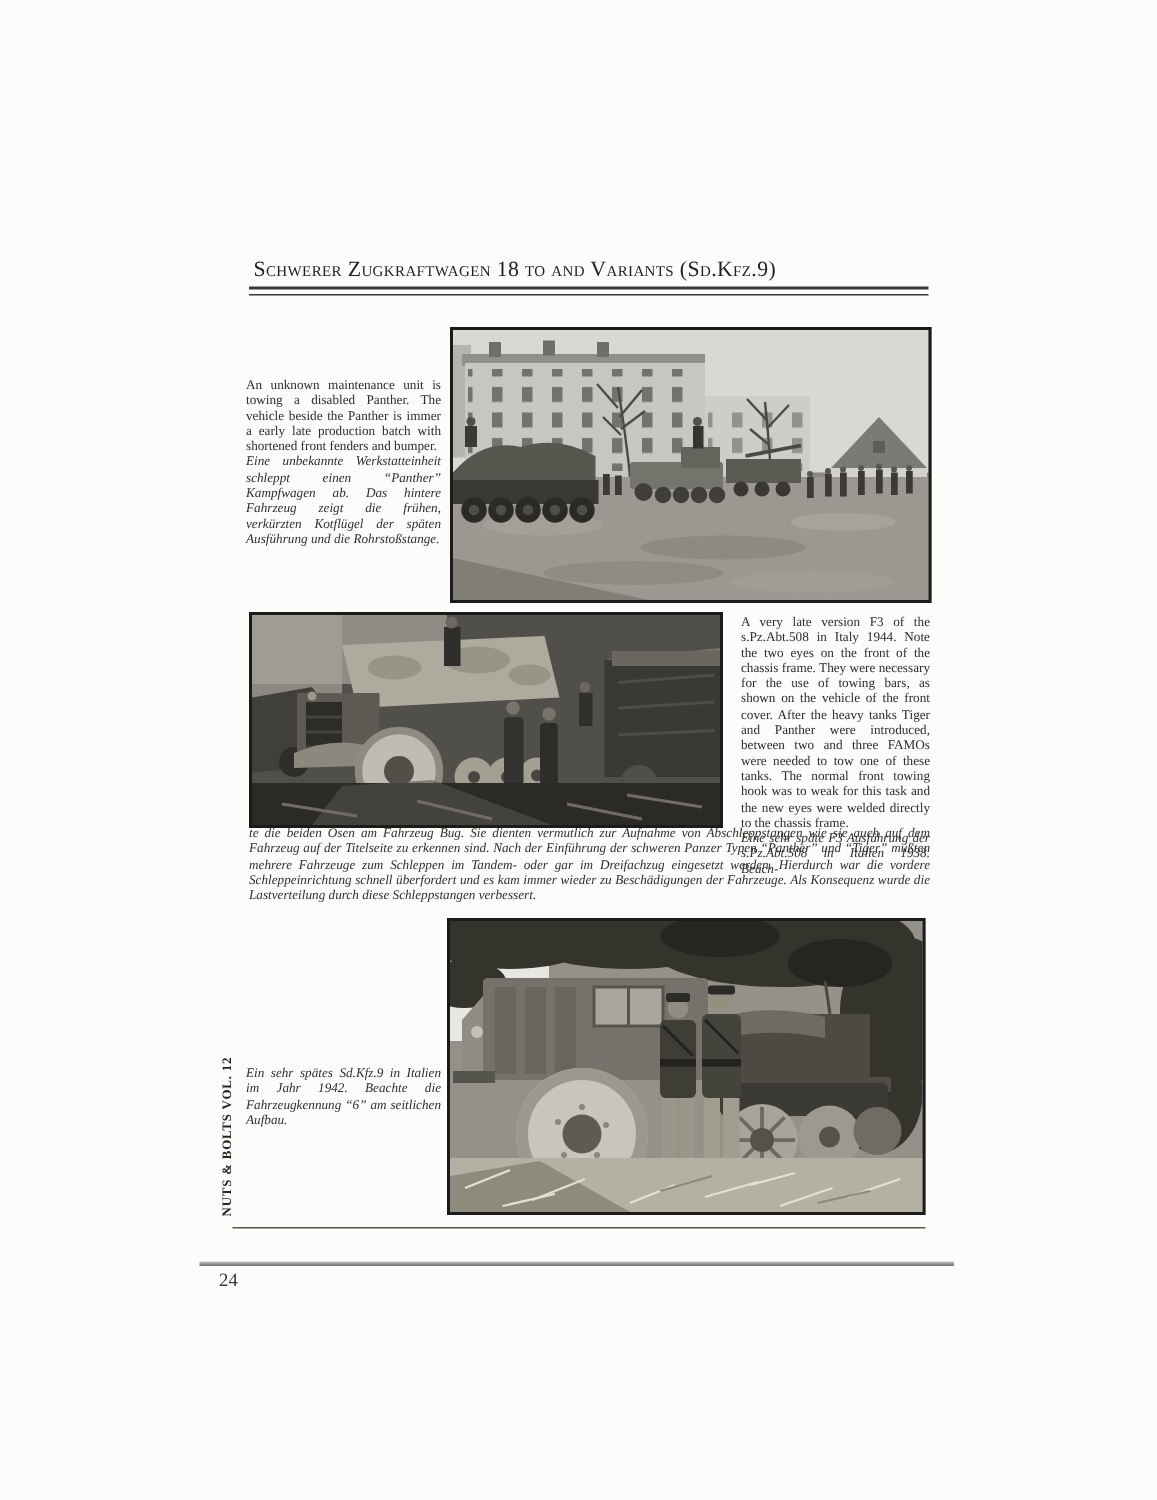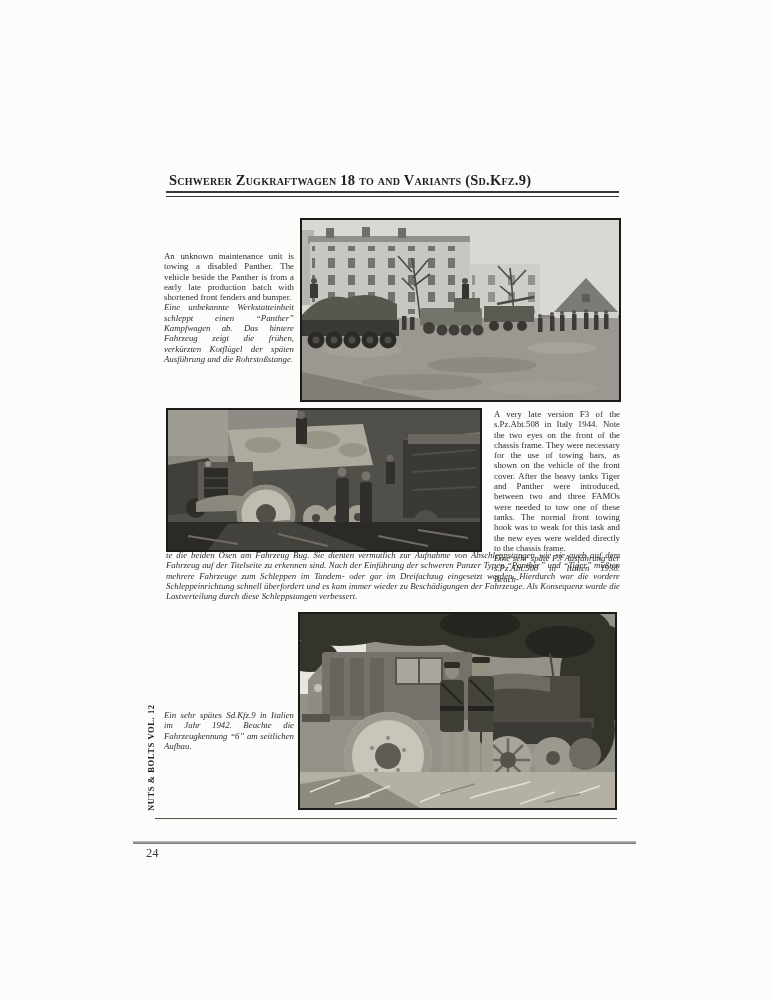--- a/index.html
+++ b/index.html
@@ -1,20 +1,20 @@
 <!DOCTYPE html>
 <html><head>
 <meta charset="utf-8">
 <style>
   html,body{margin:0;padding:0;background:#ffffff;}
   .page{position:relative;width:771px;height:1000px;background:#fcfcfb;
         font-family:"Liberation Serif","DejaVu Serif",serif;color:#2a2927;overflow:hidden;}
 
   .header-title{position:absolute;left:169px;top:172px;width:460px;
-        font-weight:bold;font-variant:small-caps;font-size:14.5px;letter-spacing:.25px;
+        font-weight:normal;font-variant:small-caps;font-size:14.5px;letter-spacing:.25px;
         color:#201f1d;white-space:nowrap;}
   .header-rule{position:absolute;left:166px;top:191px;width:453px;height:6px;
         border-top:2.4px solid #3a3937;border-bottom:1.6px solid #3a3937;box-sizing:border-box;}
 
   .caption{position:absolute;font-size:8.8px;line-height:10.3px;text-align:justify;color:#2e2d2a;}
   .caption p{margin:0;}
   .caption .de{font-style:italic;}
   .cap-top{left:164px;top:251px;width:130px;}
   .cap-mid{left:494px;top:409px;width:126px;}
   .cap-cont{left:166px;top:550px;width:454px;font-style:italic;}
@@ -38,21 +38,21 @@
 </style>
 </head>
 <body>
 
 <div class="page">
 
   <div class="header-title">Schwerer Zugkraftwagen 18 to and Variants (Sd.Kfz.9)</div>
   <div class="header-rule"></div>
 
   <div class="caption cap-top">
-    <p class="en">An unknown maintenance unit is towing a disabled Panther. The vehicle beside the Panther is from a early late production batch with shortened front fenders and bumper.</p>
+    <p class="en">An unknown maintenance unit is towing a disabled Panther. The vehicle beside the Panther is immer a early late production batch with shortened front fenders and bumper.</p>
     <p class="de">Eine unbekannte Werkstatteinheit schleppt einen “Panther” Kampfwagen ab. Das hintere Fahrzeug zeigt die frühen, verkürzten Kotflügel der späten Ausführung und die Rohrstoßstange.</p>
   </div>
 
   <figure class="photo" id="photo-top" style="margin:0" aria-label="FAMO half-track towing a disabled Panther across a barracks square with large buildings, bare trees and onlooking soldiers">
     <svg width="317" height="180" viewBox="0 0 317 180" preserveAspectRatio="none">
       <defs>
         <pattern id="w1" width="20" height="17" patternUnits="userSpaceOnUse">
           <rect x="6" y="4" width="7" height="10" fill="#6a6963"></rect>
         </pattern>
       </defs>

